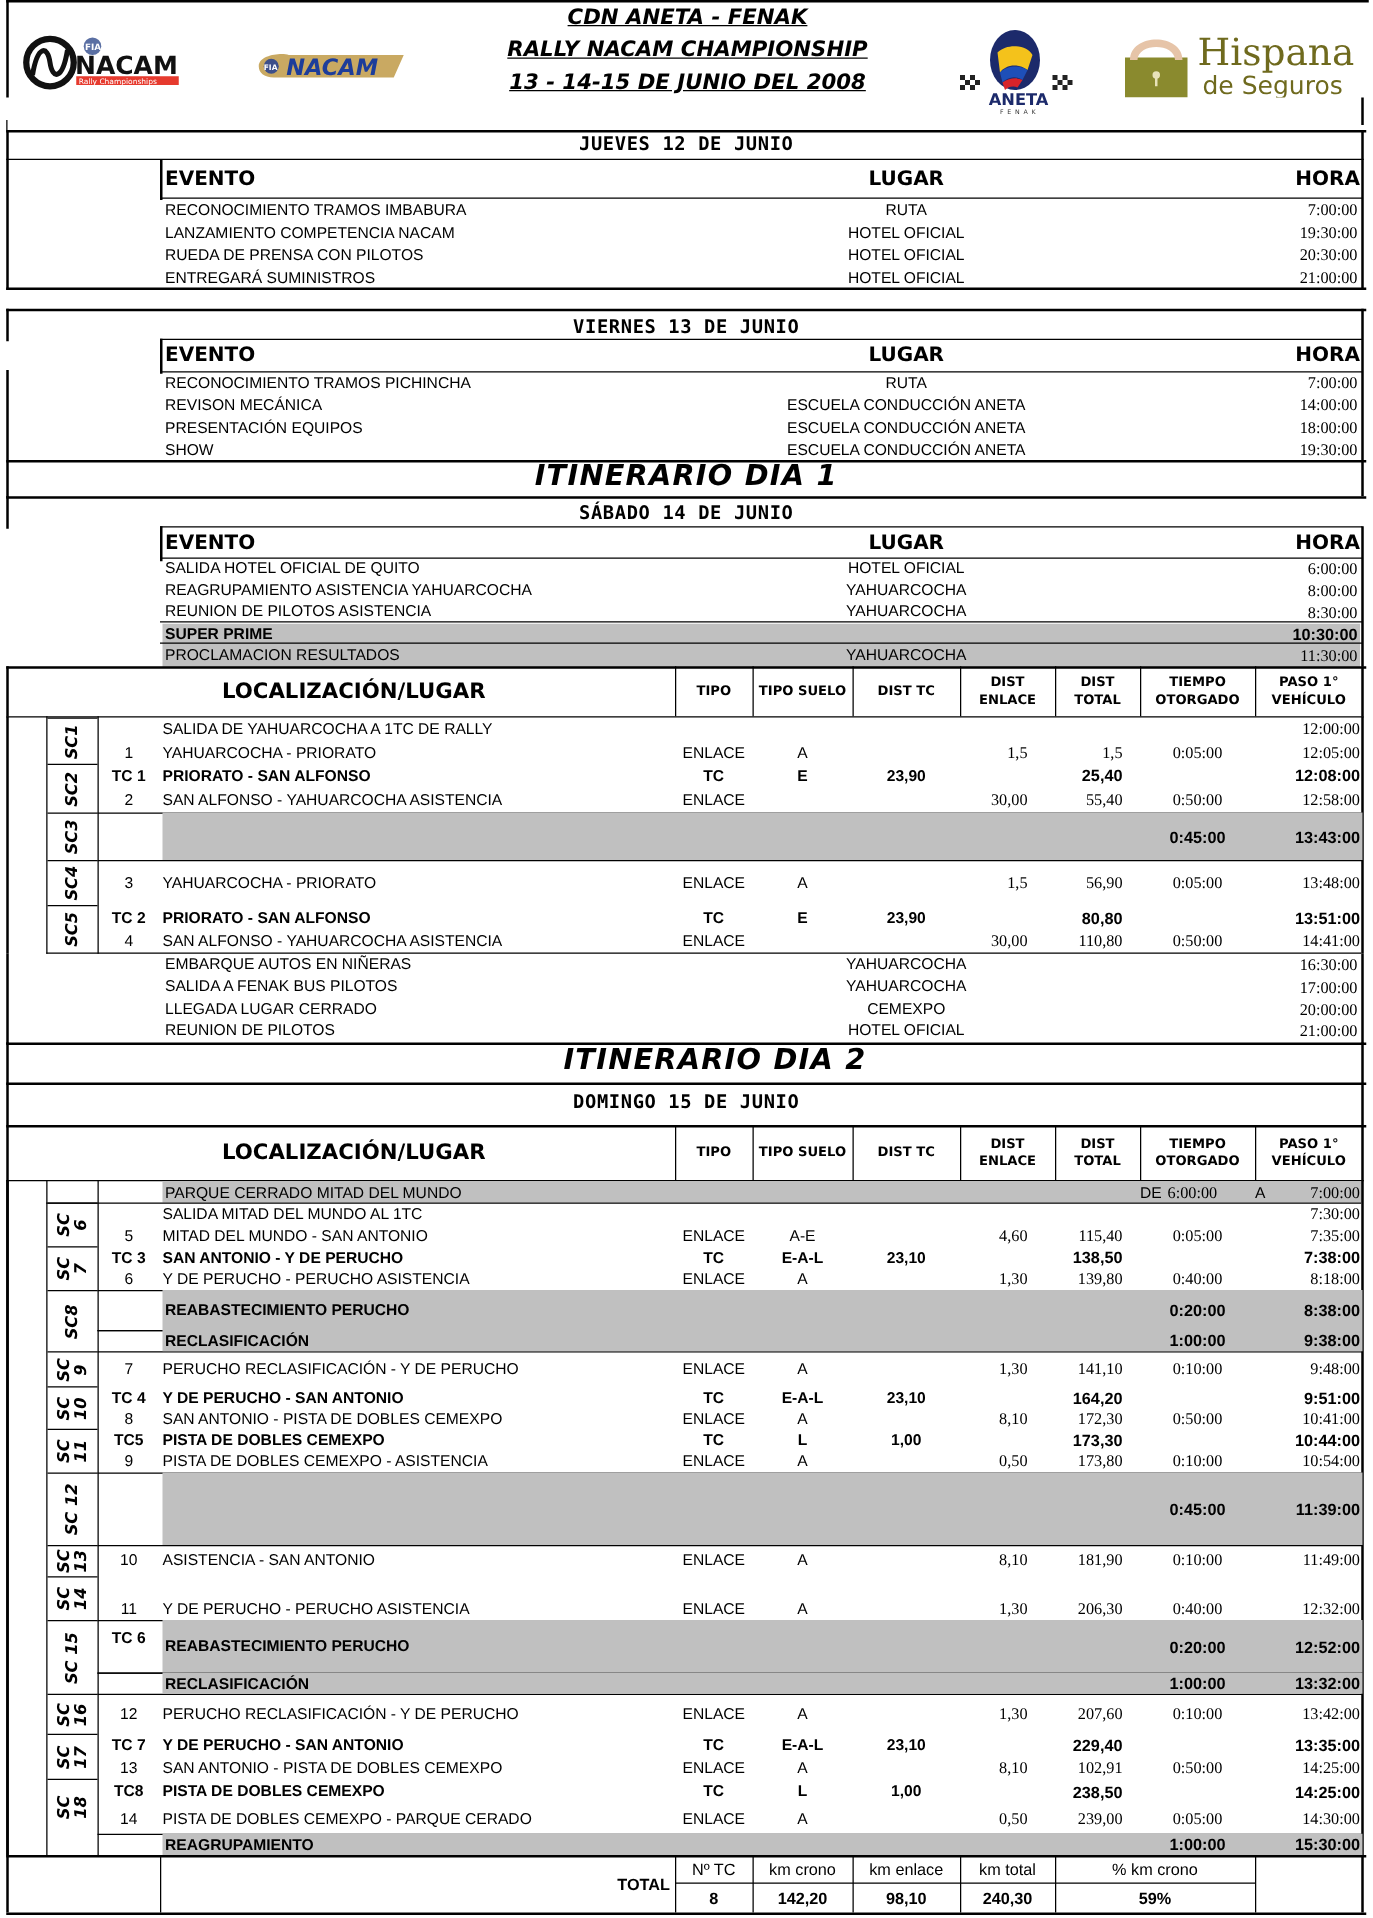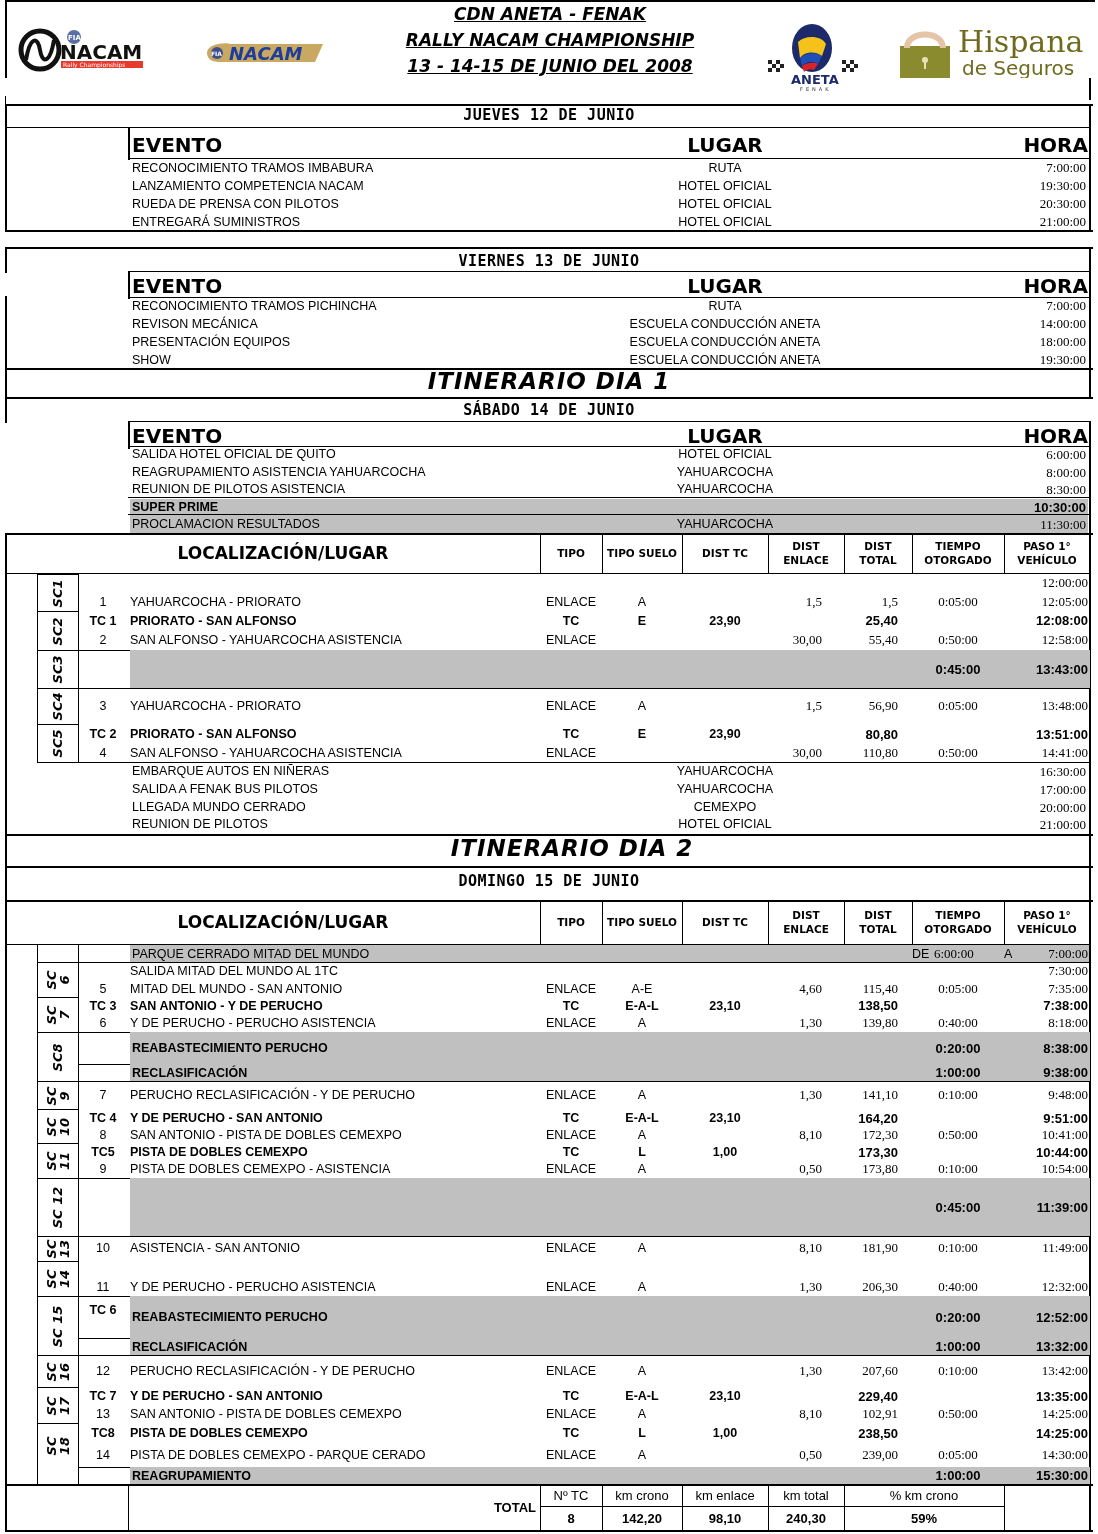--- a/index.html
+++ b/index.html
@@ -15,21 +15,21 @@
   .title-line { position: absolute; left: 380px; width: 340px; text-align: center;
     font-family: "DejaVu Sans", sans-serif; font-weight: bold; font-style: italic;
     font-size: 17px; text-decoration: underline; letter-spacing: 0px; }
   .logo { position: absolute; }
 
   
   .day-title { position: absolute; left: 8px; width: 1082px; text-align: center;
     font-family: "DejaVu Sans Mono", monospace; font-weight: bold; font-size: 15px; letter-spacing: 0.5px; }
   .itin-title { position: absolute; left: 8px; width: 1082px; text-align: center;
     font-weight: bold; font-style: italic; font-size: 23px; letter-spacing: 1px; }
-  .colhdr { position: absolute; font-weight: bold; font-size: 20px; }
+  .colhdr { position: absolute; font-weight: bold; font-size: 16px; }
   .row { position: absolute; left: 130px; width: 958px; height: 18px; font-size: 12.5px;
     font-family: "Liberation Sans", sans-serif; line-height: 18px; }
   .row .ev { position: absolute; left: 2px; }
   .row .lg { position: absolute; left: 400px; width: 390px; text-align: center; }
   .row .hr { position: absolute; right: 2px; font-family: "Liberation Serif", serif; font-size: 13px; }
   .row.bold { font-weight: bold; }
   .grey { background: #c0c0c0; }
 
   
   .ihdr { position: absolute; font-weight: bold; font-size: 10.5px; text-align: center;
@@ -262,20 +262,21 @@
     <div class="thin-v" style="left:1004px;top:533px;height:40px;"></div>
     <div class="ihdr" style="left:1004px;width:86px;top:533px;height:40px;display:flex;align-items:center;justify-content:center;">PASO 1° VEHÍCULO</div>
   </div>
 <div id="itin1">
     <div class="vline" style="left:5px;top:573px;height:190px;"></div>
     <div class="vline" style="left:1089px;top:573px;height:190px;"></div>
     <div class="thin-v" style="left:37px;top:573px;height:190px;"></div>
     <div class="thin-v" style="left:78px;top:573px;height:190px;"></div>
     <div class="irow" style="top:574px;height:18px;">
       <span class="c num"></span>
+      <span class="c loc">SALIDA DE YAHUARCOCHA A 1TC DE RALLY</span>
       <span class="c tipo"></span>
       <span class="c suelo"></span>
       <span class="c dtc"></span>
       <span class="c den"></span>
       <span class="c dto"></span>
       <span class="c tot"></span>
       <span class="c paso">12:00:00</span>
     </div>
     <div class="irow" style="top:592px;height:19px;">
       <span class="c num">1</span>
@@ -371,21 +372,21 @@
       <span class="ev">EMBARQUE AUTOS EN NIÑERAS</span>
       <span class="lg">YAHUARCOCHA</span>
       <span class="hr">16:30:00</span>
     </div>
     <div class="row" style="top:780.8px;height:17.8px;line-height:17.8px;">
       <span class="ev">SALIDA A FENAK BUS PILOTOS</span>
       <span class="lg">YAHUARCOCHA</span>
       <span class="hr">17:00:00</span>
     </div>
     <div class="row" style="top:798.6px;height:17.8px;line-height:17.8px;">
-      <span class="ev">LLEGADA MUNDO CERRADO</span>
+      <span class="ev">LLEGADA LUGAR CERRADO</span>
       <span class="lg">CEMEXPO</span>
       <span class="hr">20:00:00</span>
     </div>
     <div class="row" style="top:816.4px;height:17.8px;line-height:17.8px;">
       <span class="ev">REUNION DE PILOTOS</span>
       <span class="lg">HOTEL OFICIAL</span>
       <span class="hr">21:00:00</span>
     </div>
     <div class="vline" style="left:5px;top:763px;height:72px;"></div>
     <div class="vline" style="left:1089px;top:763px;height:72px;"></div>

